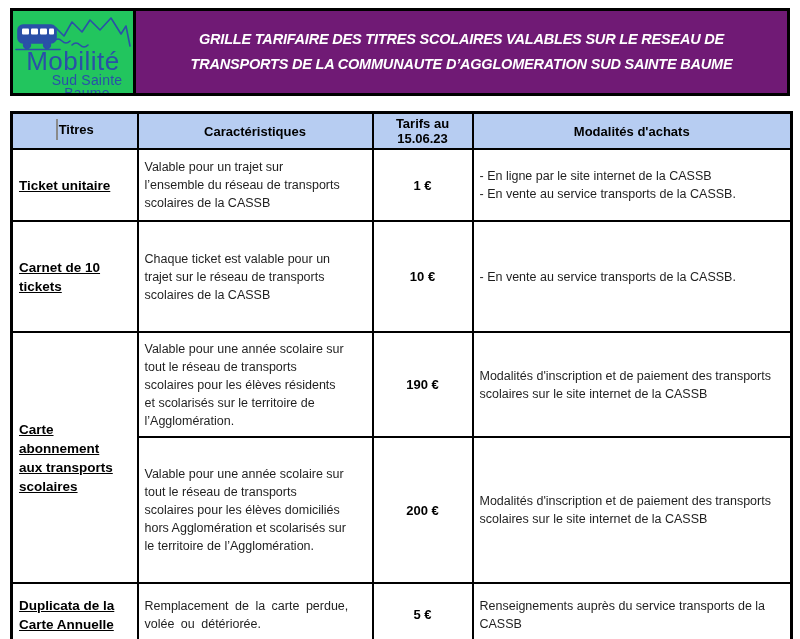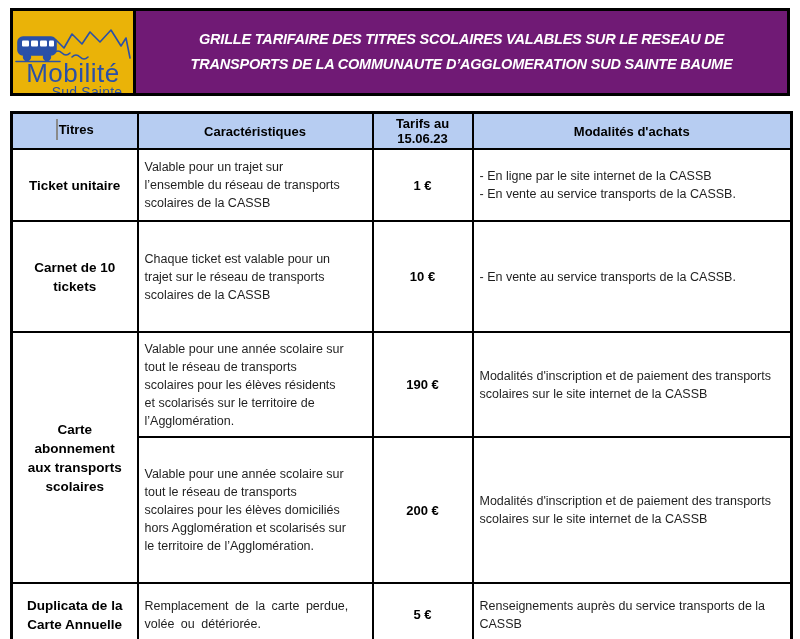--- a/index.html
+++ b/index.html
@@ -14,23 +14,23 @@
   
   .banner {
     display: flex;
     margin: 8px 10px 0 10px;
     height: 88px;
   }
   .logo-box {
     width: 126px;
     flex: 0 0 126px;
     border: 3px solid #000;
-    background: #eab308;
-    text-align: center;
-    padding-top: 13px;
+    background: #22c55e;
+    text-align: center;
+    padding-top: 1px;
     overflow: hidden;
   }
   .logo-art { display: block; margin: 0 auto; }
   .logo-name {
     color: #2a50a8;
     font-size: 26px;
     line-height: 26px;
     letter-spacing: 0.5px;
     margin-top: -4px;
   }
@@ -86,23 +86,23 @@
   }
   .col-titre   { width: 126px; }
   .col-carac   { width: 235px; }
   .col-tarif   { width: 100px; }
   .col-modal   { width: 319px; }
 
   td.c1 {
     font-weight: bold;
     font-size: 13.5px;
     color: #000;
-    text-align: center;
     white-space: pre-line;
     line-height: 19px;
+    text-decoration: underline;
   }
   td.c2 {
     font-size: 12.5px;
     white-space: pre-line;
     line-height: 18px;
   }
   td.c2.left { text-align: left; }
   td.c2.justify { text-align: left; word-spacing: 3px; }
   td.c3 {
     font-weight: bold;

